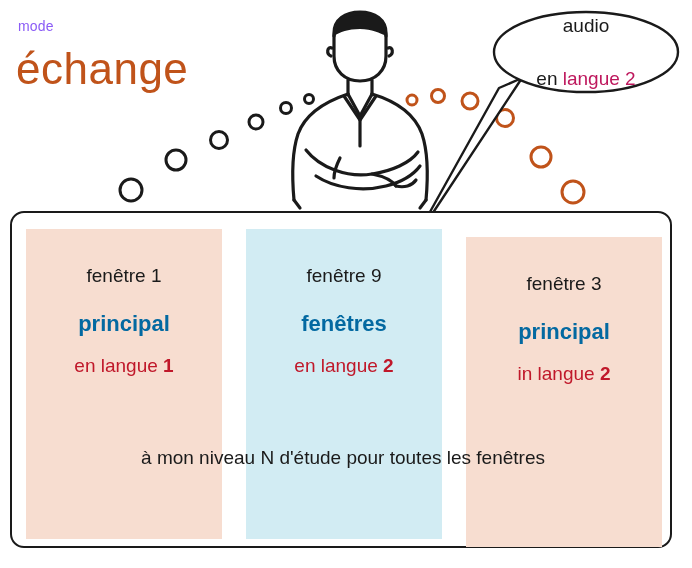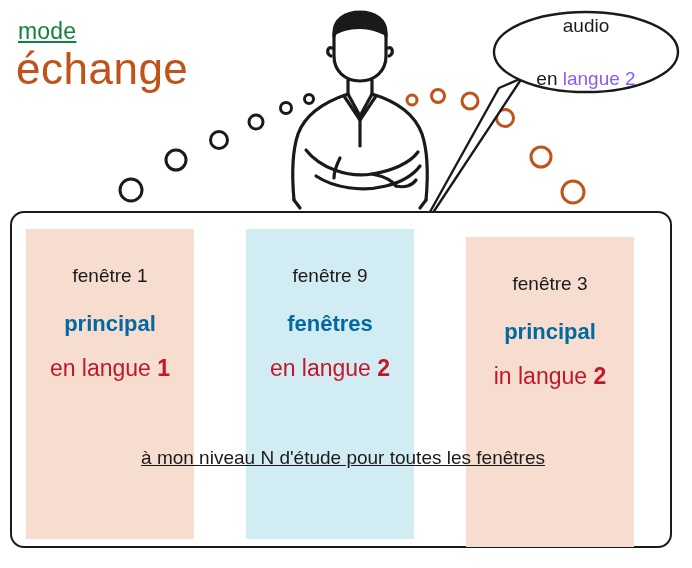--- a/index.html
+++ b/index.html
@@ -16,24 +16,23 @@
     height: 568px;
     overflow: hidden;
     background: #ffffff;
   }
 
   
   #mode-label {
     position: absolute;
     left: 18px;
     top: 18px;
-    font-size: 23px;
-    color: #15803d;
+    font-size: 14px;
+    color: #8b5cf6;
     letter-spacing: 0.2px;
-    text-decoration: underline;
   }
   #mode-title {
     position: absolute;
     left: 16px;
     top: 44px;
     font-size: 44px;
     font-weight: normal;
     color: #c0531a;
     letter-spacing: 0.5px;
   }
@@ -65,21 +64,21 @@
     display: flex;
     flex-direction: column;
     align-items: center;
     justify-content: center;
     line-height: 1.35;
     font-size: 19px;
     color: #1a1a1a;
     gap: 27px;
   }
   .orange {
-    color: #8b5cf6;
+    color: #be185d;
   }
 
   
   #panel {
     position: absolute;
     left: 10px;
     top: 211px;
     width: 662px;
     height: 337px;
     box-sizing: border-box;
@@ -91,21 +90,21 @@
   #columns {
     position: absolute;
     left: 10px;
     top: 16px;
     width: 640px;
     height: 310px;
   }
   .column {
     position: absolute;
     top: 0;
-    width: 168px;
+    width: 196px;
     height: 310px;
     box-sizing: border-box;
     padding-top: 36px;
     text-align: center;
   }
   .column.col1 { left: 4px;   background: #f7ddd0; }
   .column.col2 { left: 224px; background: #d2ecf3; }
   .column.col3 { left: 444px; background: #f7ddd0; margin-top: 8px; }
 
   .col-title {
@@ -113,36 +112,35 @@
     color: #1a1a1a;
     margin-bottom: 24px;
   }
   .col-main {
     font-size: 22px;
     font-weight: bold;
     color: #0369a1;
     margin-bottom: 18px;
   }
   .col-sub {
-    font-size: 23px;
+    font-size: 19px;
     color: #c0182a;
   }
   .col-sub b {
     font-weight: bold;
   }
 
   #panel-footer {
     position: absolute;
     left: 0;
     top: 234px;
     width: 662px;
     text-align: center;
     font-size: 19px;
     color: #1a1a1a;
-    text-decoration: underline;
   }
 
   
   #bubble-pointer {
     position: absolute;
     left: 380px;
     top: 60px;
     width: 180px;
     height: 190px;
     pointer-events: none;

